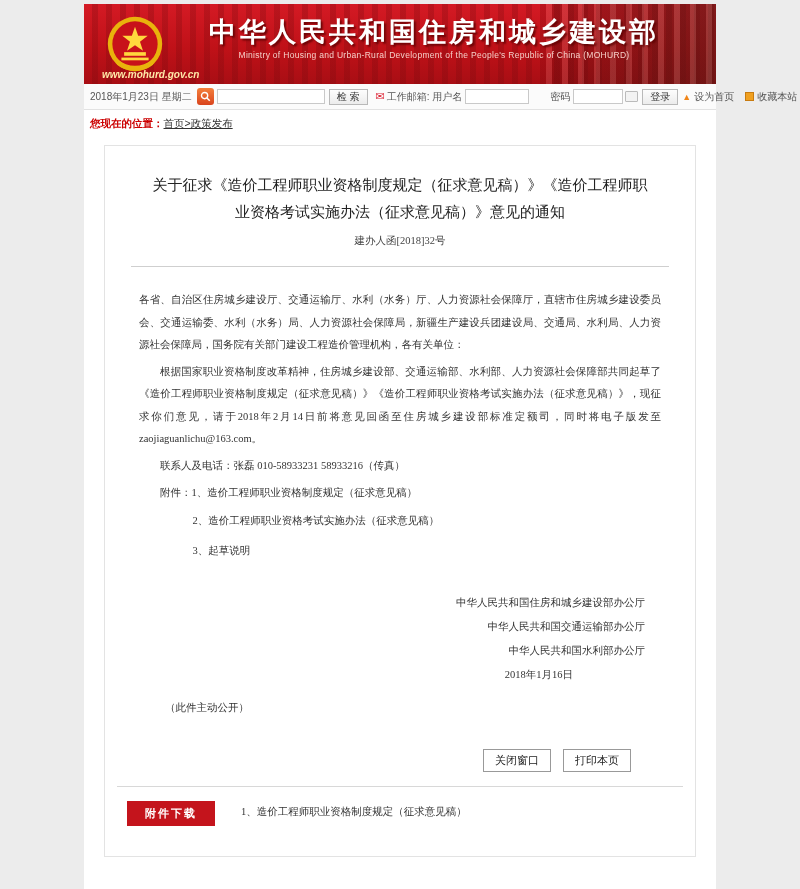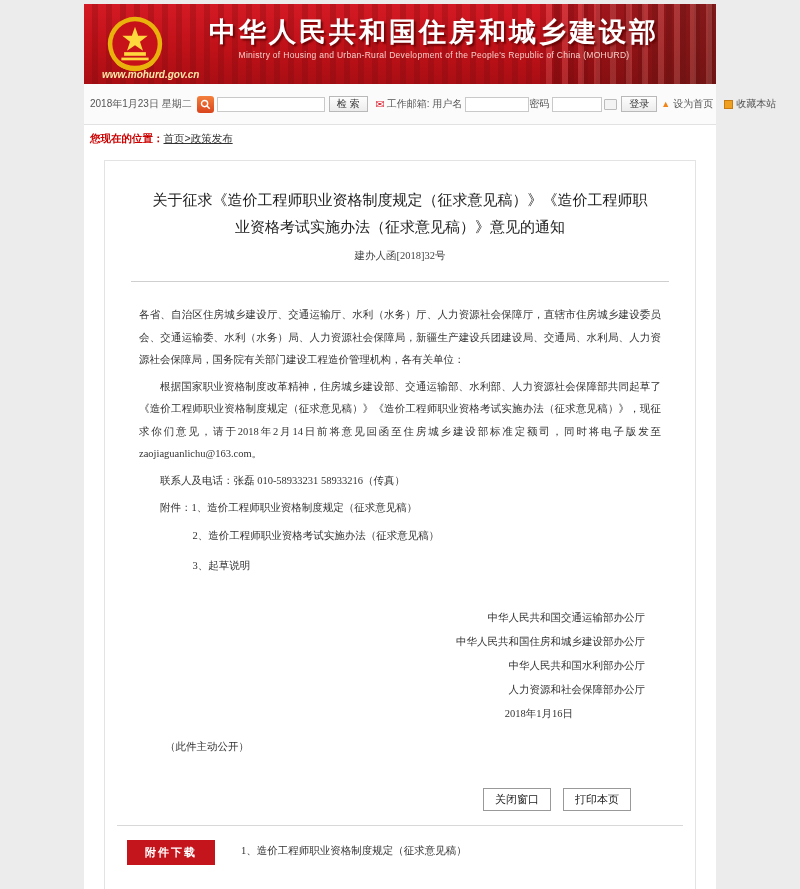--- a/index.html
+++ b/index.html
@@ -30,21 +30,21 @@
     color:#fff; font-weight:bold; font-size:27px; letter-spacing:3px;
     font-family:Liberation Mono, monospace;
     text-shadow:2px 2px 2px rgba(90,0,0,.8);
     white-space:nowrap;
   }
   .site-name-en { color:#f6cfc8; font-size:8.5px; letter-spacing:.3px;text-align:center; }
   .site-url { position:absolute; left:18px; bottom:4px; color:#ffe9a8; font-size:10px; font-weight:bold; z-index:3; font-style:italic;}
 
   
   .toolbar {
-    height:41px; background:#fbfbfb; border-bottom:1px solid #e2e2e2;
+    height:26px; background:#fbfbfb; border-bottom:1px solid #e2e2e2;
     display:flex; align-items:center; font-size:10px; color:#555; padding:12px 6px;
     white-space:nowrap;
   }
   .toolbar > * { flex:none; }
   .tb-date { margin-right:5px; }
   .tb-search-ico {
     width:17px; height:17px; border-radius:3px; margin-right:3px;
     background:linear-gradient(180deg,#f4803c,#d9441d); display:flex; align-items:center; justify-content:center;
   }
   .tb-input { border:1px solid #c9c9c9; background:#fff; height:15px; font-size:10px; padding:0 2px;}
@@ -131,21 +131,21 @@
       <svg width="11" height="11" viewBox="0 0 12 12">
           <circle cx="5" cy="5" r="3.4" fill="none" stroke="#fff" stroke-width="1.5"></circle>
           <line x1="7.6" y1="7.6" x2="10.6" y2="10.6" stroke="#fff" stroke-width="1.6"></line>
         </svg>
     </span>
     <input class="tb-input w110" style="">
     <button class="tb-btn">检  索</button>
     <span class="tb-mail-ico">✉</span>
     <span>工作邮箱: 用户名</span>
     <input class="tb-input w70" style="margin-left: 3px;">
-    <span style="margin-left:0;">密码</span>
+    <span style="margin-left:21px;">密码</span>
     <input class="tb-input w58" style="margin-left: 3px;">
     <span class="tb-kbd"></span>
     <button class="tb-btn">登录</button>
     <span class="tb-right">
       <span class="tb-caret">▲</span>
       <span class="tb-link">设为首页</span>
       <span class="tb-fav"></span>
       <span class="tb-link">收藏本站</span>
     </span>
   </div>
@@ -164,24 +164,23 @@
       <p class="indent">根据国家职业资格制度改革精神，住房城乡建设部、交通运输部、水利部、人力资源社会保障部共同起草了《造价工程师职业资格制度规定（征求意见稿）》《造价工程师职业资格考试实施办法（征求意见稿）》，现征求你们意见，请于2018年2月14日前将意见回函至住房城乡建设部标准定额司，同时将电子版发至zaojiaguanlichu@163.com。</p>
       <p class="indent">联系人及电话：张磊  010-58933231  58933216（传真）</p>
       <p class="attach-line">
         <span>附件：</span><span>1、造价工程师职业资格制度规定（征求意见稿）</span>
       </p>
       <p class="attach-sub">2、造价工程师职业资格考试实施办法（征求意见稿）</p>
       <p class="attach-sub">3、起草说明</p>
     </div>
 
     <div class="sign-block">
+      <div>中华人民共和国住房和城乡建设部办公厅</div>
       <div>中华人民共和国交通运输部办公厅</div>
-      <div>中华人民共和国住房和城乡建设部办公厅</div>
       <div>中华人民共和国水利部办公厅</div>
-      <div>人力资源和社会保障部办公厅</div>
       <div class="sign-date">2018年1月16日</div>
     </div>
 
     <div class="public-note">（此件主动公开）</div>
 
     <div class="btn-row">
       <button class="doc-btn">关闭窗口</button>
       <button class="doc-btn">打印本页</button>
     </div>
 

